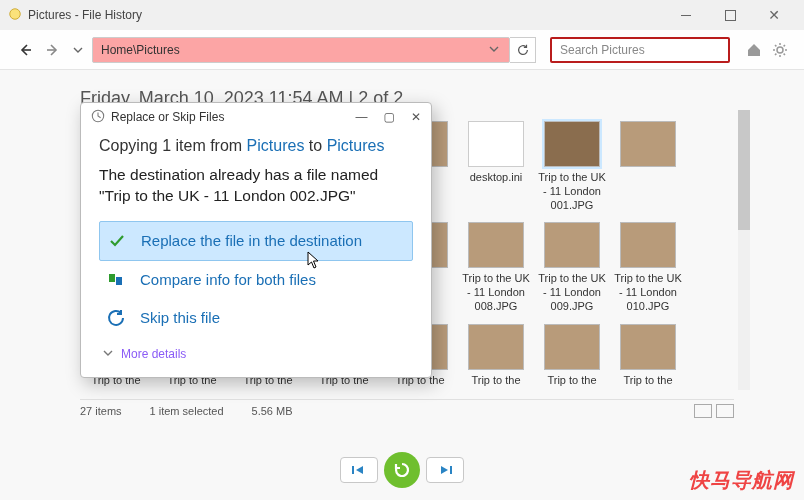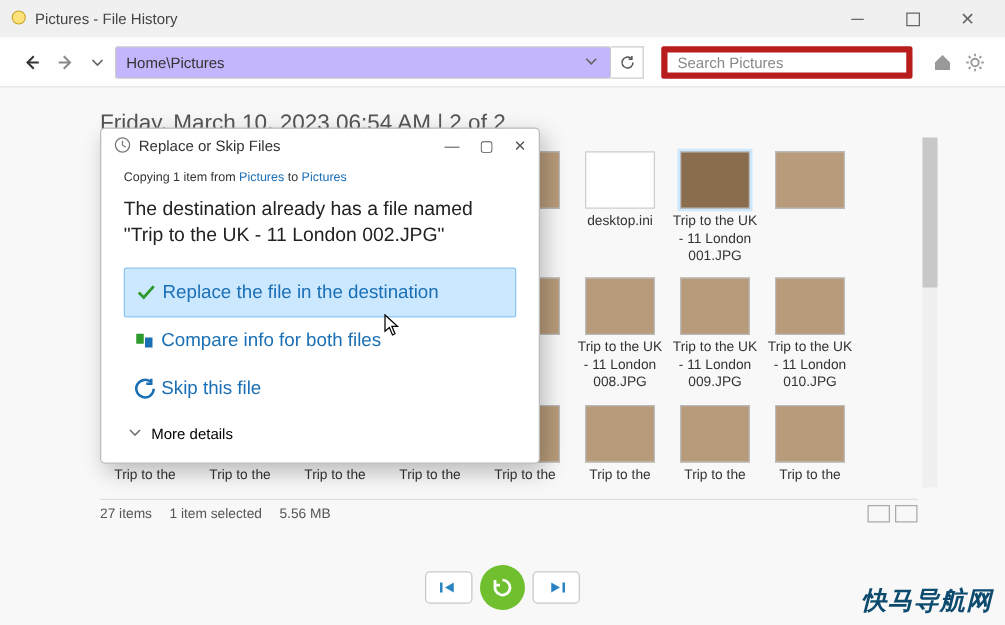--- a/index.html
+++ b/index.html
@@ -35,85 +35,85 @@
       align-items: center;
       gap: 6px;
       padding: 0 14px;
       background: #fefefe;
       border-bottom: 1px solid #e4e4e4;
     }
     .navbtn { width:22px;height:22px;display:flex;align-items:center;justify-content:center;color:#444;cursor:pointer;}
     .chevbtn { width:16px;height:22px;display:flex;align-items:center;justify-content:center;color:#666;}
     .addrwrap { flex:1; display:flex; }
     .addrbar {
-      flex:1; height:26px; border:1px solid #ccc; background:#c4b5fd; display:flex;align-items:center;padding:0 8px;
+      flex:1; height:26px; border:1px solid #ccc; background:#fca5a5; display:flex;align-items:center;padding:0 8px;
       border-radius:2px;
     }
     .addr-dd { width:14px; text-align:center; color:#777; }
     .refresh { width:26px;height:26px;border:1px solid #ccc;background:#fff;display:flex;align-items:center;justify-content:center;border-left:none;}
     .searchbox {
-      width:201px;height:26px;border:5px solid #b91c1c;background:#fff;padding:0 8px;color:#888;display:flex;align-items:center;margin-left:8px;border-radius:2px;
+      width:180px;height:26px;border:2px solid #b91c1c;background:#fff;padding:0 8px;color:#888;display:flex;align-items:center;margin-left:8px;border-radius:2px;
     }
     .righticons { display:flex;gap:6px;margin-left:8px;}
     .iconbtn { width:20px;height:20px;display:flex;align-items:center;justify-content:center;color:#888;}
     .contentarea { position:relative; padding: 10px 70px 0 80px; height: 400px; }
     .hist-header { font-size:18px; color:#555; padding: 8px 0 10px 0; }
     .filegrid {
       display:grid;
       grid-template-columns: repeat(8, 72px);
       gap: 10px 4px;
       padding-top:2px;
     }
     .fileitem { display:flex;flex-direction:column;align-items:center;text-align:center;font-size:11px;line-height:1.25;}
     .thumb { width:56px;height:46px;background:#b89b7a;border:1px solid #bbb;margin-bottom:4px;position:relative;overflow:hidden;}
     .thumb.doc { background:#fff; border:1px solid #ccc;}
     .thumb.sel { outline:2px solid #cce8ff; background:#8a6d4e;}
     .fname { color:#333; max-width:72px; }
     .statusbar {
       position:absolute; bottom:52px; left:80px; right:70px;
-      display:flex; align-items:center; gap:14px; font-size:11px; color:#555;
+      display:flex; align-items:center; gap:28px; font-size:11px; color:#555;
       border-top:1px solid #e0e0e0; padding-top:4px;
     }
     .statusbar .spacer { flex:1; }
     .viewbtns { display:flex; gap:4px; }
     .vbtn { width:18px;height:14px;border:1px solid #aaa;}
     .scrollbar {
       position:absolute; top:40px; right:54px; width:12px; height:280px; background:#f0f0f0;
     }
     .scrollthumb { width:12px; height:120px; background:#c8c8c8;}
     .controls {
       position:absolute; bottom:10px; left:0; right:0; height:40px;display:flex;align-items:center;justify-content:center;gap:6px;
     }
     .ctrlbtn { width:38px;height:26px;border:1px solid #c8c8c8;border-radius:4px;background:#fff;display:flex;align-items:center;justify-content:center;color:#2a84c4;}
     .restorebtn { width:36px;height:36px;border-radius:50%;background:#6fbf2e;display:flex;align-items:center;justify-content:center;}
     .restorebtn svg{ fill:#fff;}
-    .watermark { position:absolute;bottom:6px;right:10px;font-size:20px;font-weight:bold;color:#0c4a6e;font-style:italic;letter-spacing:1px;}
+    .watermark { position:absolute;bottom:6px;right:10px;font-size:20px;font-weight:bold;color:#ef4444;font-style:italic;letter-spacing:1px;}
 
     
     .dialog {
       position:absolute; top:102px; left:80px; width:352px; background:#fff;
       border:1px solid #bbb; box-shadow: 4px 6px 18px rgba(0,0,0,0.25);
       border-radius:4px;
     }
     .dlg-title {
       height:28px;display:flex;align-items:center;padding:0 10px;gap:6px;font-size:12px;color:#333;
     }
     .dlg-title .spacer{flex:1;}
     .dlg-winbtns{display:flex;gap:16px;color:#555;}
     .dlg-body { padding: 6px 18px 14px 18px; }
-    .copyinfo { font-size:10px;color:#333;margin-bottom:10px;}
+    .copyinfo { font-size:16px;color:#333;margin-bottom:10px;}
     .copyinfo a{color:#1a6fb5;text-decoration:none;}
     .dest-msg { font-size:15.5px;color:#222;line-height:1.35;margin-bottom:14px;}
     .option {
-      display:flex;align-items:center;gap:4px;padding:10px 8px;
+      display:flex;align-items:center;gap:15px;padding:10px 8px;
       font-size:15px; color:#1a6fb5; cursor:pointer;
     }
     .option.hl { background:#cce8ff; border:1px solid #8fc6ef; border-radius:2px;}
     .opt-icon{width:18px;height:18px;display:flex;align-items:center;justify-content:center;}
-    .more { display:flex;align-items:center;gap:8px;color:#000000;font-size:12px;padding:10px 4px 2px;}
+    .more { display:flex;align-items:center;gap:8px;color:#8b5cf6;font-size:12px;padding:10px 4px 2px;}
     .cursor { position:absolute; top:148px; left:226px; font-size:14px; color:#000; pointer-events:none;}
   </style>
 </head>
 <body>
 
 <div class="titlebar">
   <div class="titlebar-left">
     <span>
       <svg viewBox="0 0 16 16">
           <circle cx="8" cy="8" r="6" fill="#fbe27a" stroke="#c9a428" stroke-width="1"></circle>
@@ -174,21 +174,21 @@
     <div class="iconbtn">
       <svg width="16" height="16" viewBox="0 0 16 16">
           <circle cx="8" cy="8" r="3" fill="none" stroke="#999" stroke-width="1.5"></circle>
           <path d="M8 1v2M8 13v2M1 8h2M13 8h2M3 3l1.4 1.4M11.6 11.6L13 13M13 3l-1.4 1.4M4.4 11.6L3 13" stroke="#999" stroke-width="1.5"></path>
         </svg>
     </div>
   </div>
 </div>
 
 <div class="contentarea">
-  <div class="hist-header">Friday, March 10, 2023 06:54 AM   |   2 of 2</div>
+  <div class="hist-header">Friday, March 10, 2023 11:54 AM   |   2 of 2</div>
 
   <div class="filegrid">
 
     <div class="fileitem">
         <div class="thumb"></div>
       </div>
     <div class="fileitem">
         <div class="thumb"></div>
       </div>
     <div class="fileitem">

